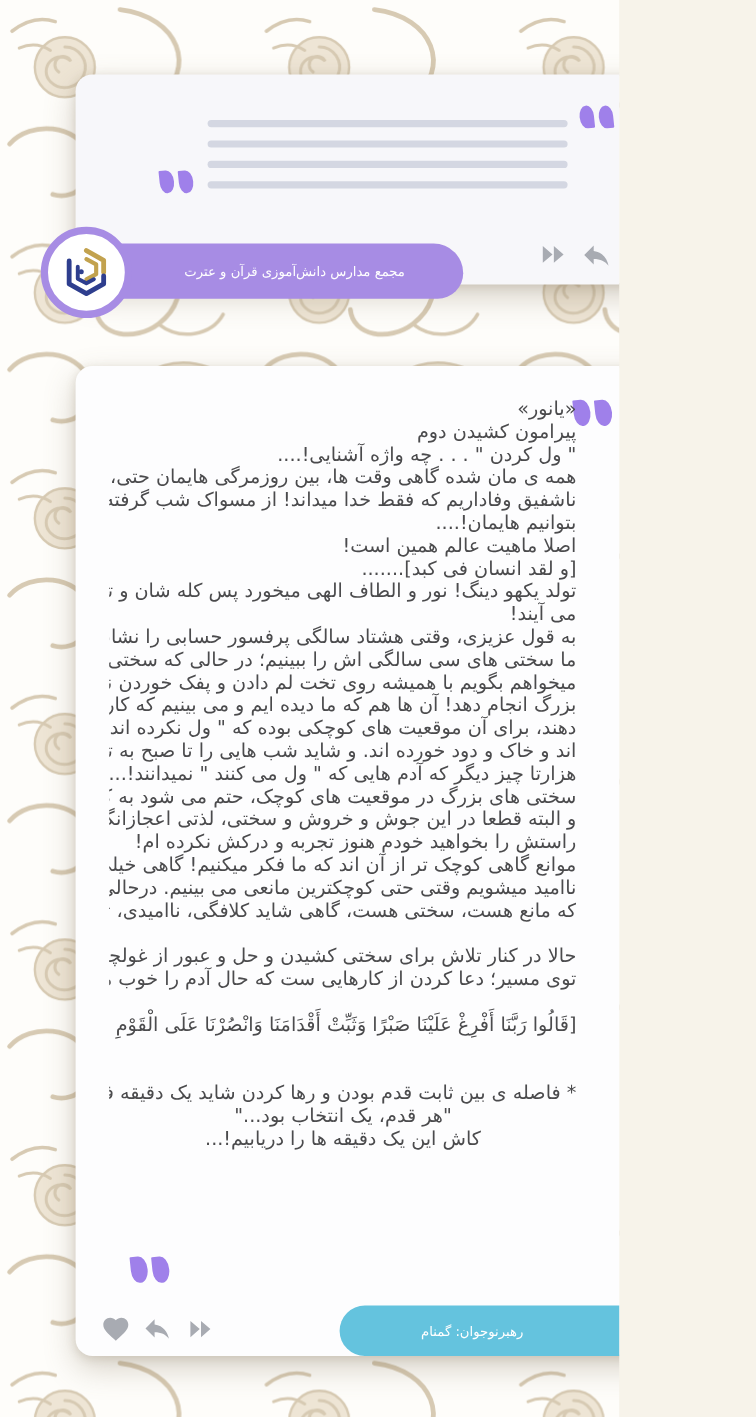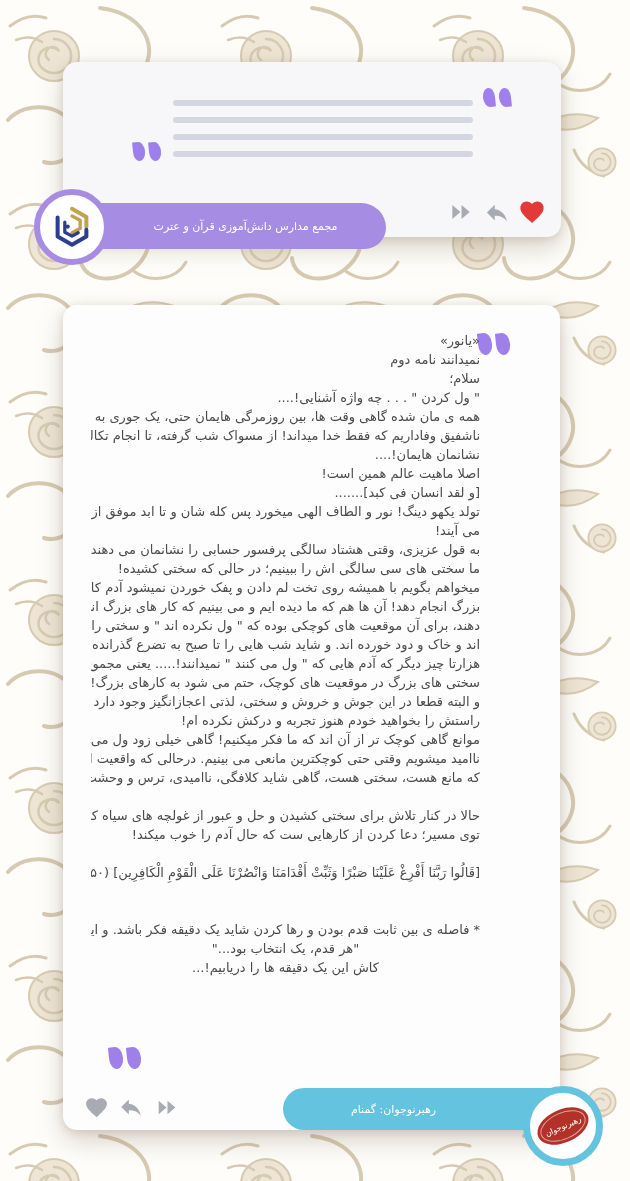--- a/index.html
+++ b/index.html
@@ -1,18 +1,18 @@
 <!DOCTYPE html>
 <html lang="fa" style="--purple: #a78ce4; --purple_quote: #9f80ea; --cyan: #64c3de; --heart_red: #e23a38; --icon_gray: #a8abb2; --skeleton: #d4d7e2; --card_bg: #f7f7fa; --letter_bg: #fdfdfe; --text: #4b4b4d; --bg_base: #fefdfa; --bg_motif: #d3c5ab; --bg_motif2: #ece3d1; --stamp_red: #b2322a; --logo_navy: #2e3e8e; --logo_gold: #c2a24e;"><head>
 <meta charset="utf-8">
 <style>
   * { margin:0; padding:0; box-sizing:border-box; }
   html,body { width:630px; }
   body { font-family:"DejaVu Sans", sans-serif; background:#f7f3ea; }
-  .canvas { position:relative; width:630px; height:1181px; overflow:hidden; }
+  .canvas { position:relative; width:516px; height:1181px; overflow:hidden; }
   .bg-svg { position:absolute; inset:0; z-index:0; }
 
   .card {
     position:absolute; background:var(--card_bg); border-radius:14px;
     box-shadow:0 10px 26px rgba(122,106,80,.30), 0 2px 8px rgba(122,106,80,.18);
   }
   .top-card  { left:63px; top:62px;  width:498px; height:175px; }
   .main-card { left:63px; top:305px; width:497px; height:825px; background:var(--letter_bg); }
 
   
@@ -45,21 +45,21 @@
   .mc-logo { right:-43px; bottom:-36px; width:80px; height:80px; border:7px solid var(--cyan); }
 
   
   .actions { position:absolute; display:flex; align-items:center; gap:4px; z-index:2; }
   .tc-actions { right:14px; top:136px; }
   .mc-actions { left:20px; bottom:10px; gap:6px; }
   .actions svg { display:block; }
 
   
   .letter-text { position:absolute; top:26px; left:28px; right:80px; bottom:90px;
-                 direction:rtl; overflow:hidden; font-size:13px; color:var(--text); }
+                 direction:rtl; overflow:hidden; font-size:16px; color:var(--text); }
   .tline { line-height:19px; min-height:19px; white-space:nowrap; text-align:right; }
   .tline.center { text-align:center; }
   .tline.blank { height:19px; }
 </style>
 </head>
 <body>
 
 <div class="canvas">
 
   <svg class="bg-svg" width="630" height="1181" xmlns="http://www.w3.org/2000/svg">
@@ -139,26 +139,25 @@
   <div class="card main-card">
 
     <div class="quote lg mc-quote-top">
       <div class="qdrop"></div>
         <div class="qdrop"></div>
     </div>
 
     <div class="letter-text">
 
     <div class="tline">«یانور»</div>
-        <div class="tline">نمیدانند نامه دوم</div>
-        <div class="tline">سلام؛</div>
+        <div class="tline">پیرامون کشیدن دوم</div>
         <div class="tline">" ول کردن " . . . چه واژه آشنایی!....</div>
         <div class="tline">همه ی مان شده گاهی وقت ها، بین روزمرگی هایمان حتی، یک جوری به این رفیق</div>
         <div class="tline">ناشفیق وفاداریم که فقط خدا میداند! از مسواک شب گرفته، تا انجام تکالیف و</div>
-        <div class="tline">نشانمان هایمان!....</div>
+        <div class="tline">بتوانیم هایمان!....</div>
         <div class="tline">اصلا ماهیت عالم همین است!</div>
         <div class="tline">[و لقد انسان فی کبد].......</div>
         <div class="tline">تولد یکهو دینگ! نور و الطاف الهی میخورد پس کله شان و تا ابد موفق از آب در</div>
         <div class="tline">می آیند!</div>
         <div class="tline">به قول عزیزی، وقتی هشتاد سالگی پرفسور حسابی را نشانمان می دهند، نمیخواهند</div>
         <div class="tline">ما سختی های سی سالگی اش را ببینیم؛ در حالی که سختی کشیده!</div>
         <div class="tline">میخواهم بگویم با همیشه روی تخت لم دادن و پفک خوردن نمیشود آدم کارهای</div>
         <div class="tline">بزرگ انجام دهد! آن ها هم که ما دیده ایم و می بینیم که کار های بزرگ انجام می</div>
         <div class="tline">دهند، برای آن موقعیت های کوچکی بوده که " ول نکرده اند " و سختی را پذیرفته</div>
         <div class="tline">اند و خاک و دود خورده اند. و شاید شب هایی را تا صبح به تضرع گذرانده اند و</div>

